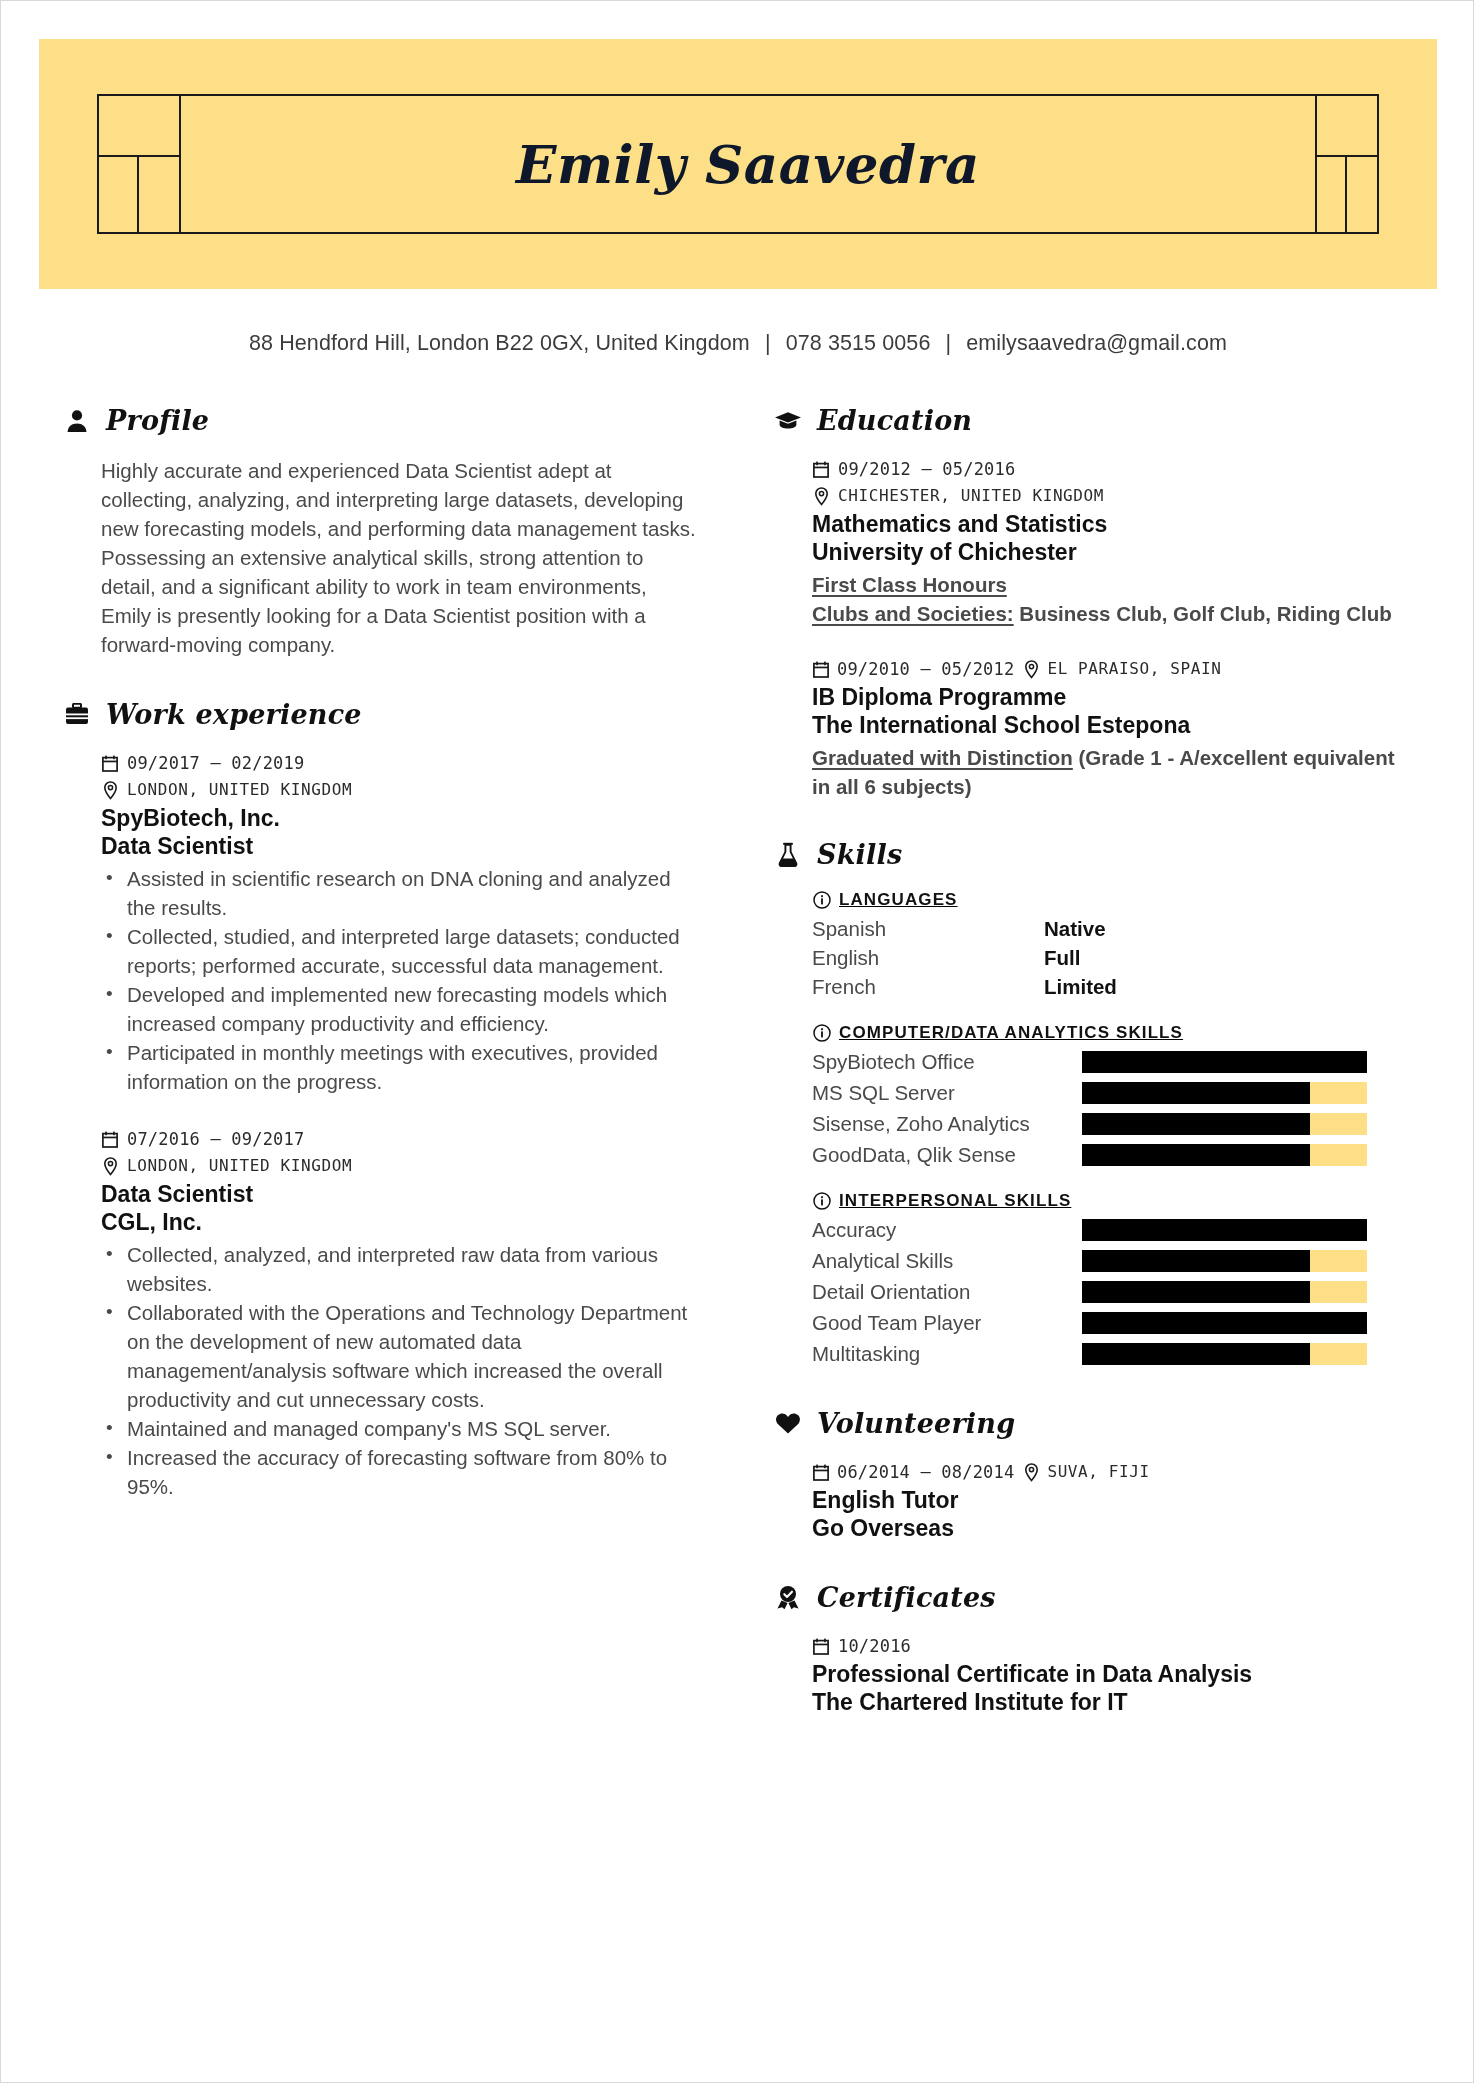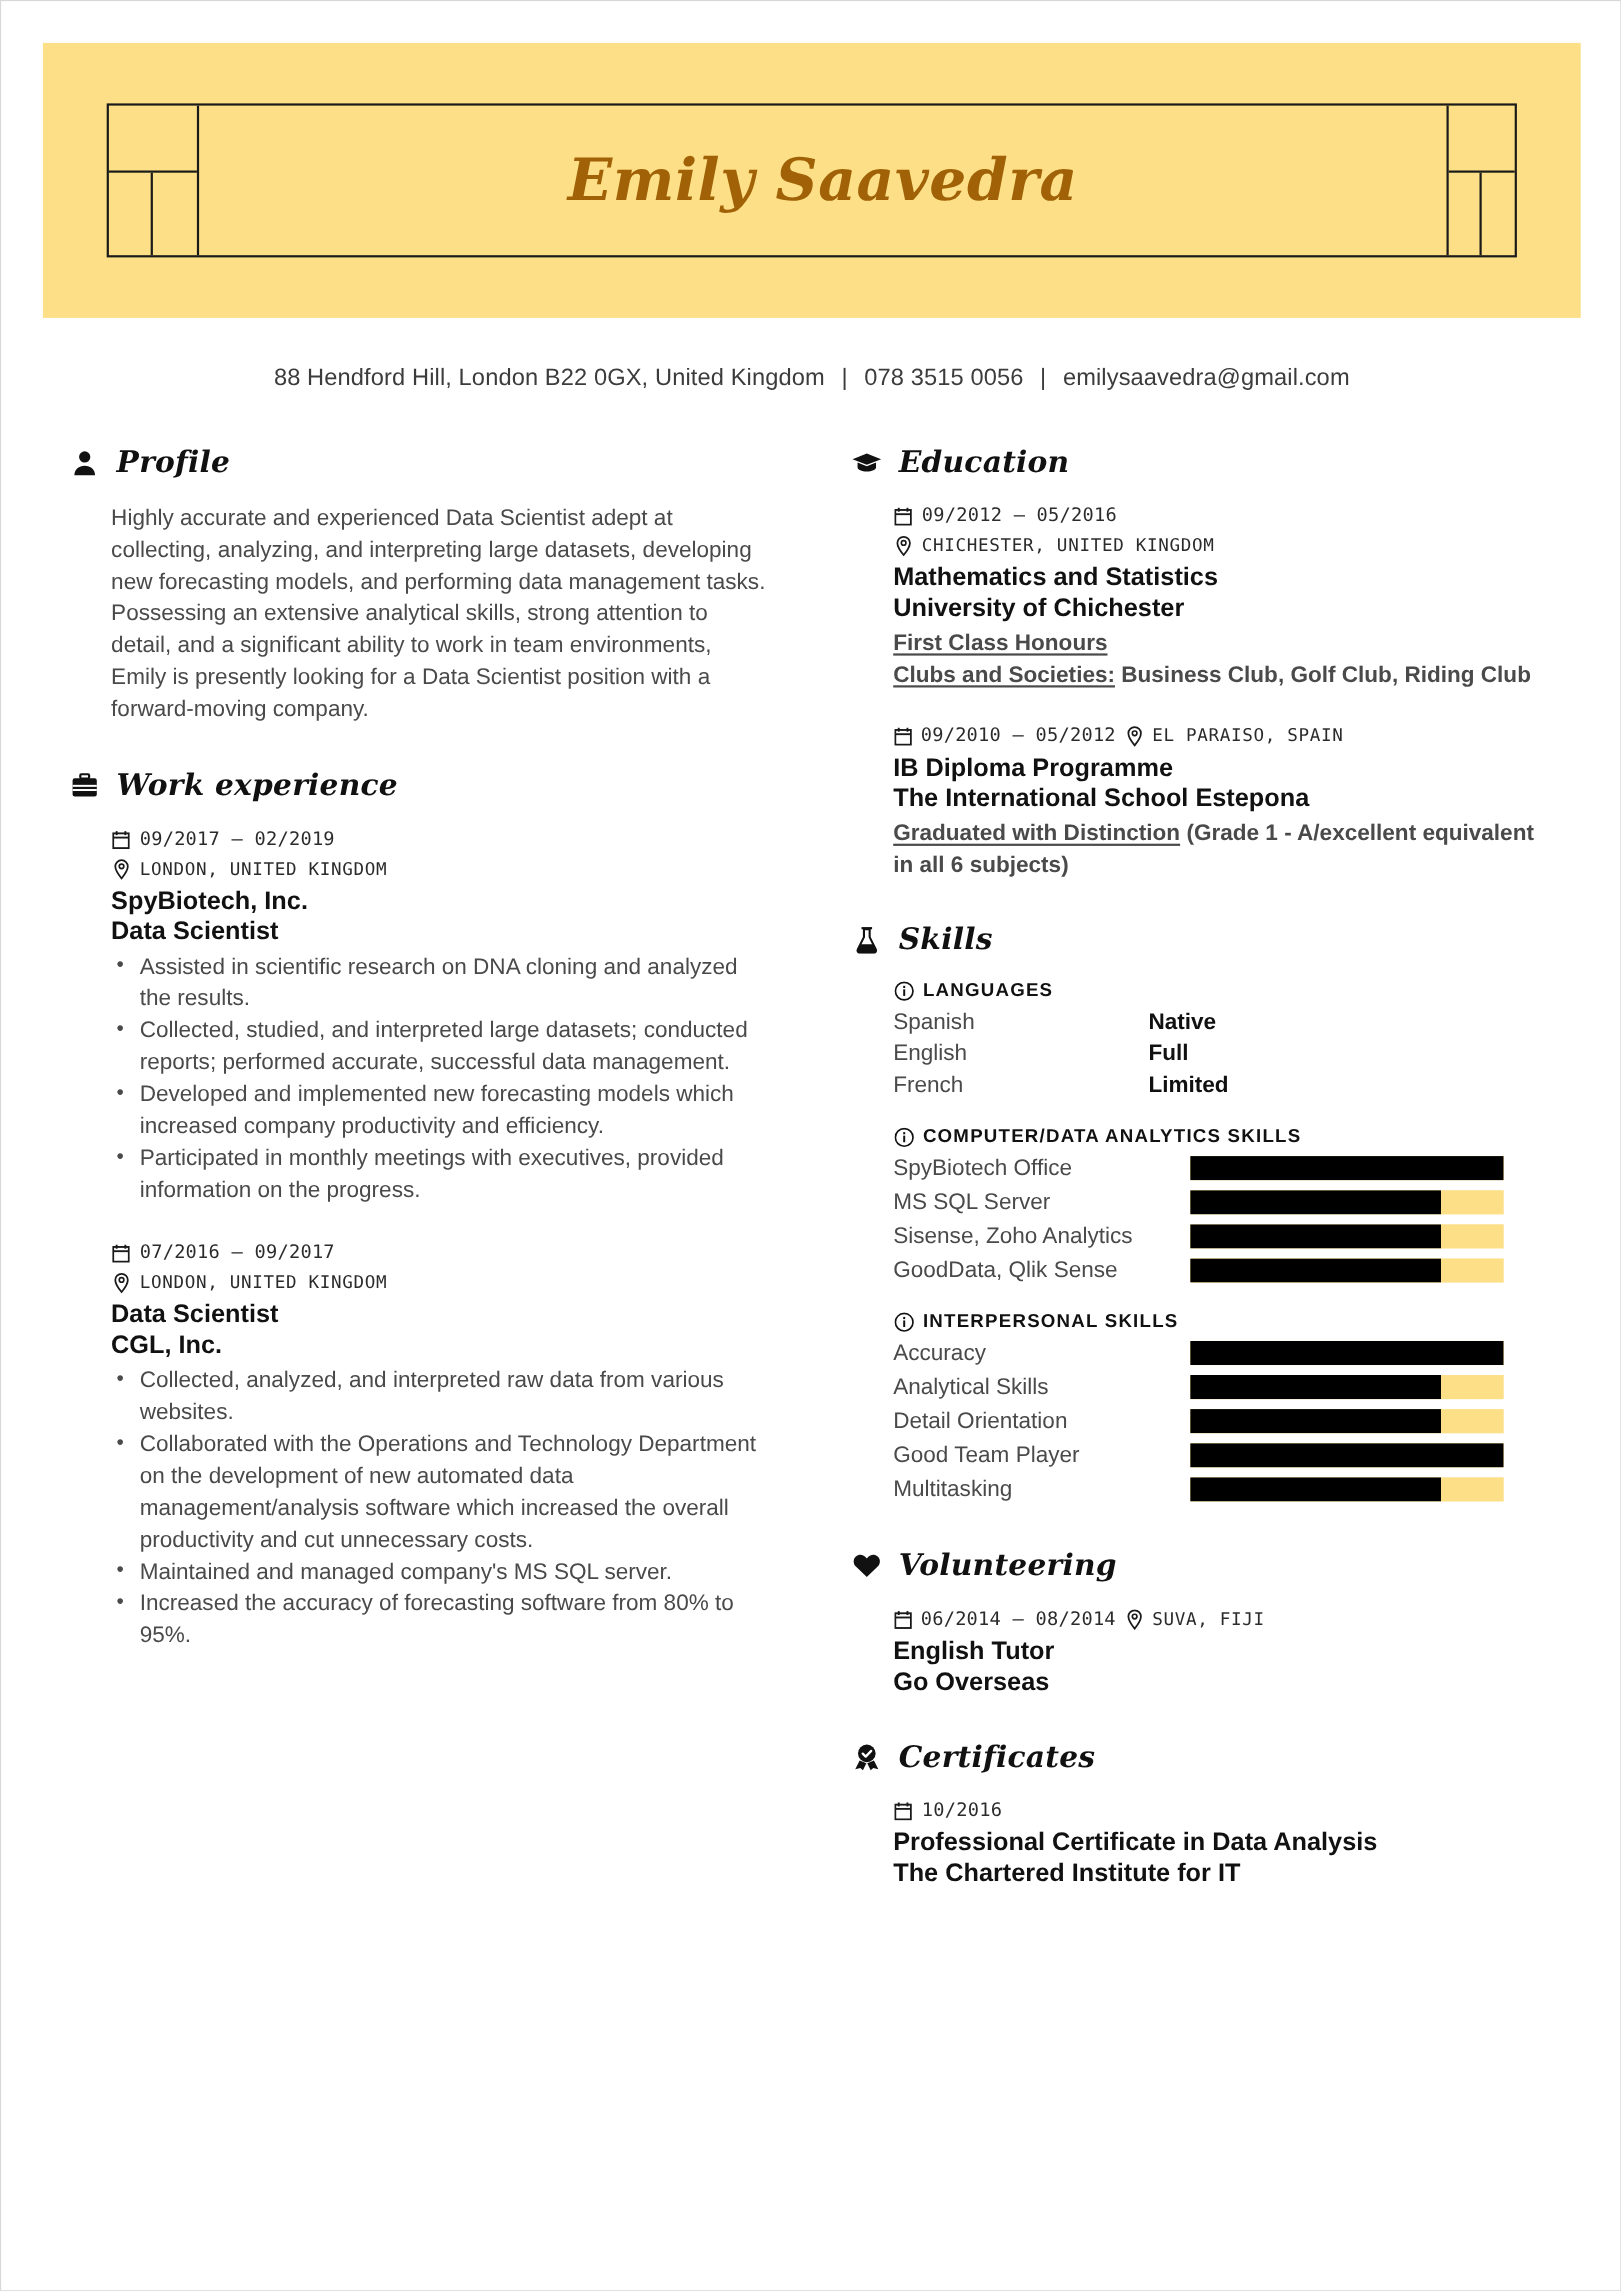--- a/index.html
+++ b/index.html
@@ -86,21 +86,21 @@
     align-items: center;
     justify-content: center;
   }
 
   .full-name {
     font-family: "DejaVu Serif", serif;
     font-weight: 700;
     font-style: italic;
     font-size: 53px;
     letter-spacing: 0.5px;
-    color: #a16207;
+    color: #0f172a;
     white-space: nowrap;
   }
 
   
   .contact {
     position: absolute;
     left: 0;
     top: 330px;
     width: 1474px;
     text-align: center;
@@ -242,23 +242,24 @@
     text-decoration: underline;
     text-underline-offset: 3px;
   }
 
   
   .skill-group { margin-bottom: 22px; }
   .skill-group:last-child { margin-bottom: 0; }
 
   .skill-group-head {
     display: flex;
-    align-items: flex-end;
+    align-items: center;
     gap: 8px;
     margin-bottom: 4px;
+    text-decoration: underline;
   }
   .skill-group-head .info-ico {
     width: 19px; height: 19px; flex: 0 0 19px;
     display: inline-flex; align-items: center; justify-content: center;
     color: #111;
   }
   .skill-group-title {
     font-size: 17px;
     font-weight: 700;
     letter-spacing: 1.1px;

